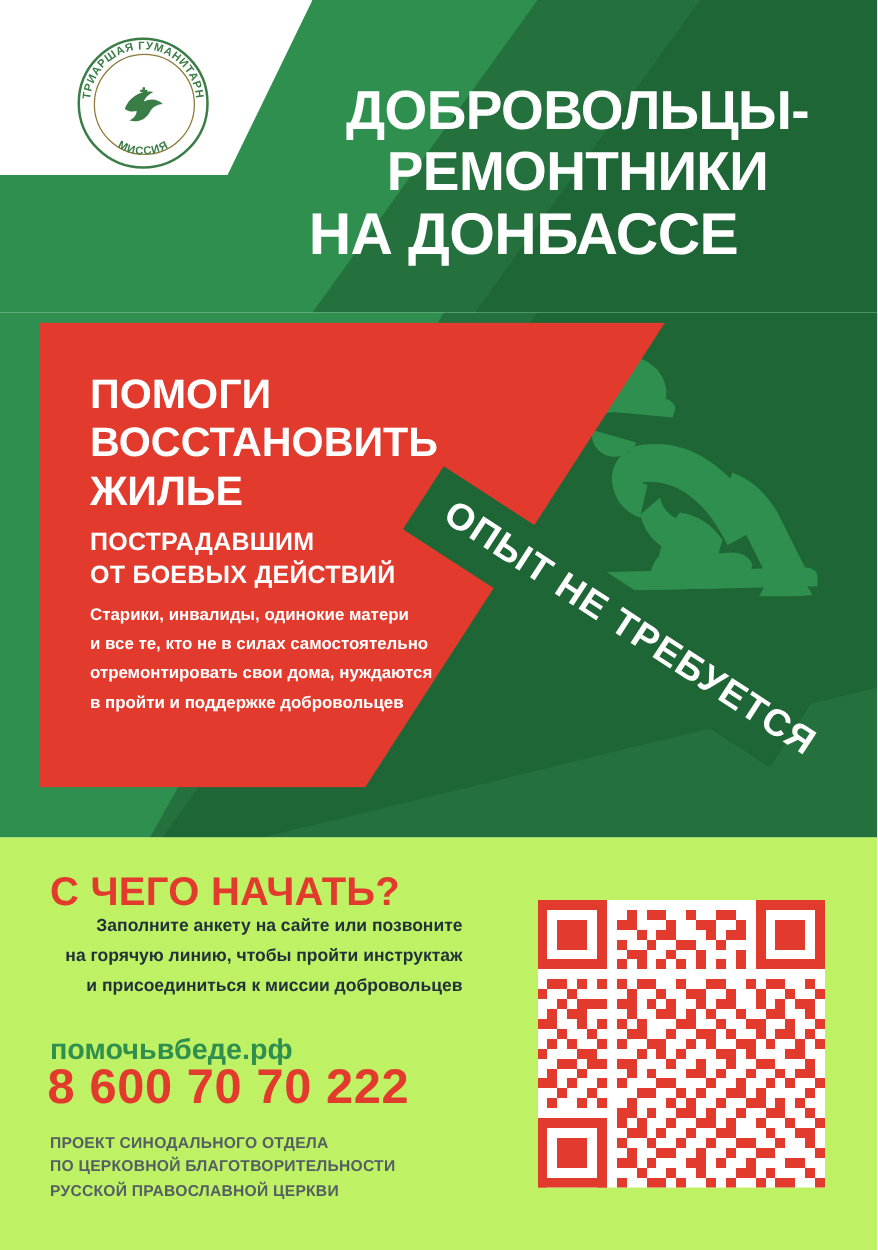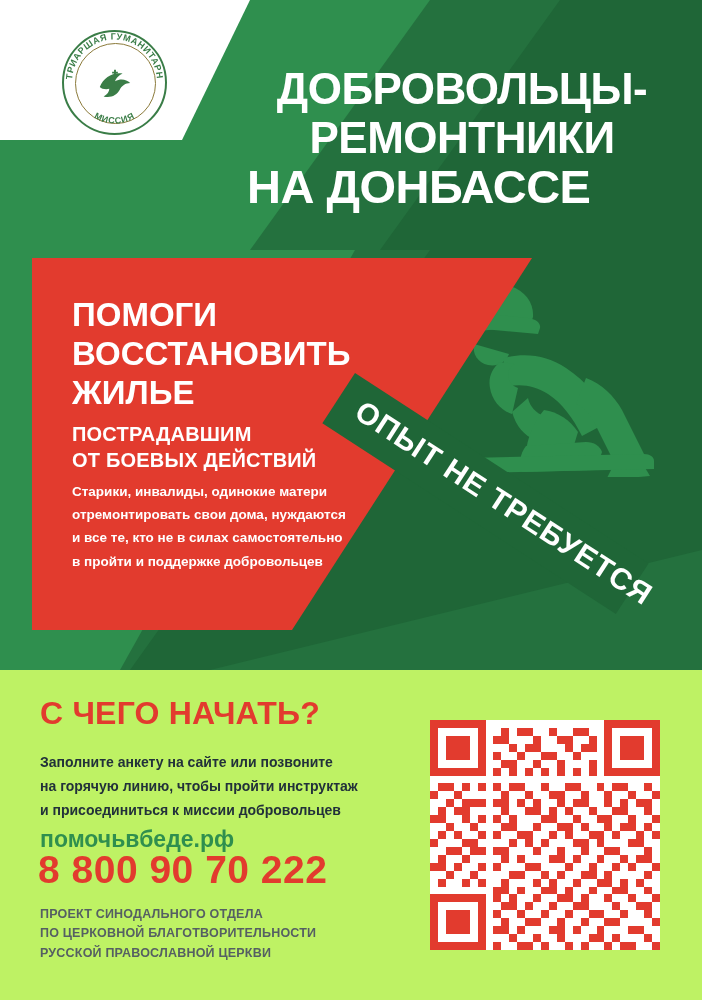--- a/index.html
+++ b/index.html
@@ -202,26 +202,27 @@
   .start-head {
     position: absolute;
     left: 40px; top: 25px;
     color: #e23b2e;
     font-size: 32px;
     font-weight: bold;
     letter-spacing: 0.2px;
   }
   .start-body {
     position: absolute;
-    left: 40px; top: 80px;
+    left: 40px; top: 58px;
     width: 330px;
     color: #22313a;
     font-size: 14px;
     font-weight: bold;
     line-height: 1.72;
+    text-align: right;
   }
   .site-link {
     position: absolute;
     left: 40px; top: 145px;
     color: #2f8f4e;
     font-size: 23px;
     font-weight: bold;
     margin-top: 11px;
   }
   .phone {
@@ -330,22 +331,22 @@
       <div>ПОМОГИ</div>
       <div>ВОССТАНОВИТЬ</div>
       <div>ЖИЛЬЕ</div>
     </div>
     <div class="red-sub">
       <div>ПОСТРАДАВШИМ</div>
       <div>ОТ БОЕВЫХ ДЕЙСТВИЙ</div>
     </div>
     <div class="red-body">
       <div>Старики, инвалиды, одинокие матери</div>
+      <div>и все те, кто не в силах самостоятельно</div>
       <div>отремонтировать свои дома, нуждаются</div>
-      <div>и все те, кто не в силах самостоятельно</div>
       <div>в пройти и поддержке добровольцев</div>
     </div>
   </div>
 
   <div class="ribbon">
     <div class="ribbon-text">ОПЫТ НЕ ТРЕБУЕТСЯ</div>
   </div>
 
   <div class="travel-note">
     <div>ПРОЕЗД</div>
@@ -355,21 +356,21 @@
   </div>
 
   <div class="bottom">
     <div class="start-head">С ЧЕГО НАЧАТЬ?</div>
     <div class="start-body">
       <div>Заполните анкету на сайте или позвоните</div>
       <div>на горячую линию, чтобы пройти инструктаж</div>
       <div>и присоединиться к миссии добровольцев</div>
     </div>
     <div class="site-link">помочьвбеде.рф</div>
-    <div class="phone">8 800 90 70 222</div>
+    <div class="phone">8 600 70 70 222</div>
     <div class="footer">
       <div>ПРОЕКТ СИНОДАЛЬНОГО ОТДЕЛА</div>
       <div>ПО ЦЕРКОВНОЙ БЛАГОТВОРИТЕЛЬНОСТИ</div>
       <div>РУССКОЙ ПРАВОСЛАВНОЙ ЦЕРКВИ</div>
     </div>
 
     <div class="qr">
       <svg viewBox="0 0 29 29" shape-rendering="crispEdges">
         <rect width="29" height="29" fill="#ffffff"></rect>
         <g fill="#e23b2e">

